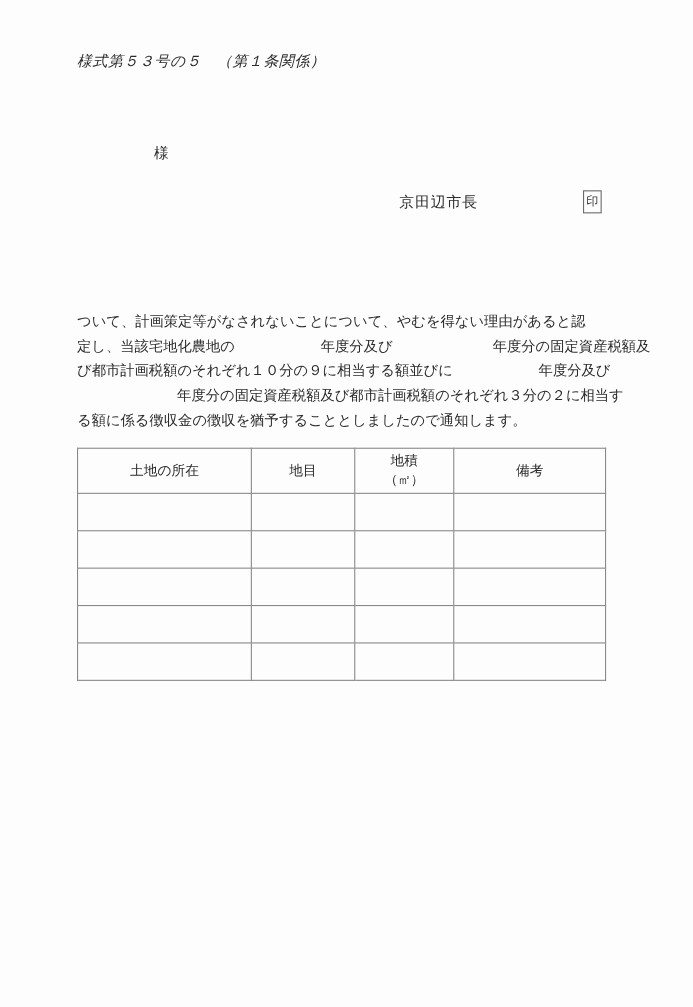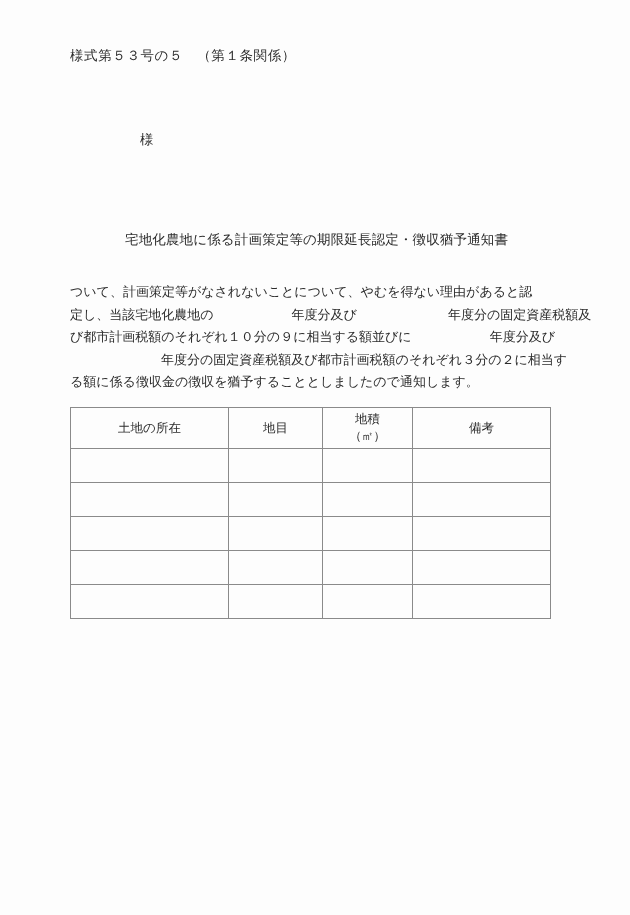--- a/index.html
+++ b/index.html
@@ -23,20 +23,21 @@
   }
 
   
   .form-number {
     position: absolute;
     left: 70px;
     top: 47px;
     font-size: 13.5px;
     letter-spacing: 0.6px;
     white-space: pre;
+    font-style: italic;
   }
 
   
   .doc-meta {
     position: absolute;
     left: 446px;
     top: 70px;
     font-size: 12.5px;
     line-height: 21px;
     white-space: pre;
@@ -151,22 +152,25 @@
 </head>
 <body>
 
 <div class="page">
 
   <div class="form-number">様式第５３号の５　（第１条関係）</div>
 
 
   <div class="addressee">様</div>
 
-
-  <div class="doc-title">宅地化農地に係る計画策定等の期限延長認定・徴収猶予通知書</div>
+  <div class="issuer-row">
+    <span class="issuer-name">京田辺市長</span>
+    <span class="seal-box">印</span>
+  </div>
+
 
   <div class="body-text">
     <span class="bline">ついて、計画策定等がなされないことについて、やむを得ない理由があると認</span>
     <span class="bline">定し、当該宅地化農地の　　　　　　年度分及び　　　　　　　年度分の固定資産税額及</span>
     <span class="bline">び都市計画税額のそれぞれ１０分の９に相当する額並びに　　　　　　年度分及び</span>
     <span class="bline">　　　　　　　年度分の固定資産税額及び都市計画税額のそれぞれ３分の２に相当す</span>
     <span class="bline">る額に係る徴収金の徴収を猶予することとしましたので通知します。</span>
   </div>
 
   <table class="land-table">

